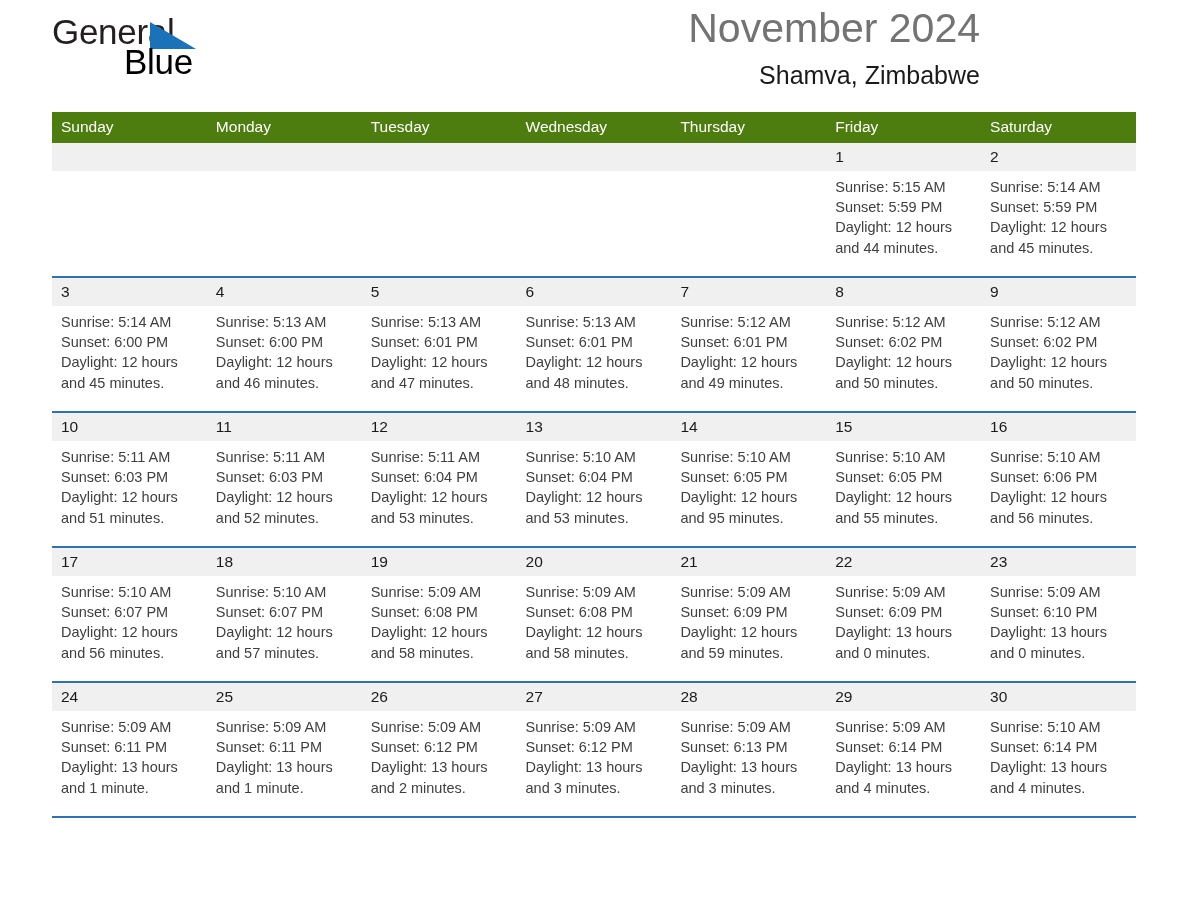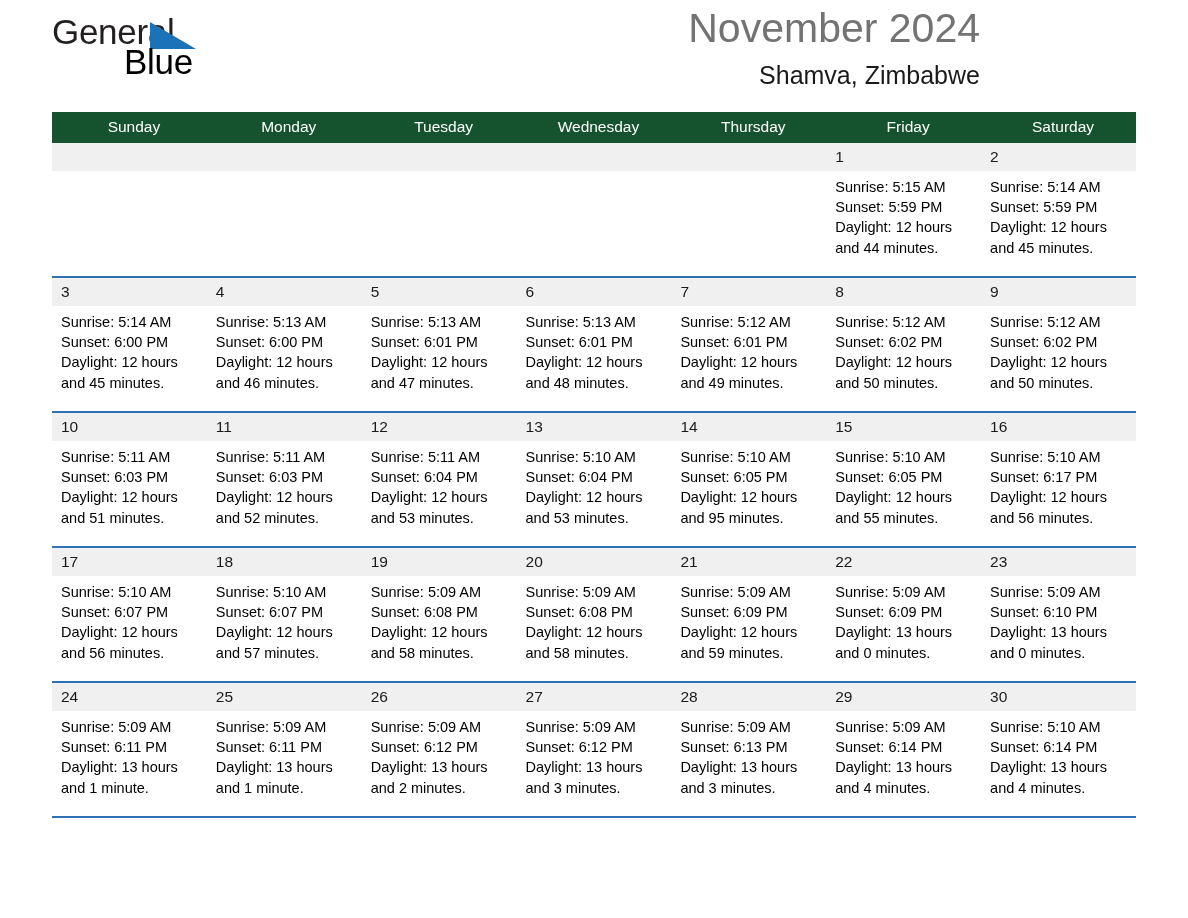--- a/index.html
+++ b/index.html
@@ -83,25 +83,25 @@
     text-align: right;
   }
 
   
   .calendar {
     width: 1084px;
     border-collapse: collapse;
     table-layout: fixed;
   }
   .calendar th {
-    background: #14532d;
+    background: #4d7c0f;
     color: #ffffff;
     font-size: 15.5px;
     font-weight: normal;
-    text-align: center;
+    text-align: left;
     padding: 7px 0 8px 9px;
     height: 16px;
     line-height: 16px;
     margin-top: 7px;
   }
   .calendar td {
     vertical-align: top;
     padding: 0;
     border-top: 2px solid #2e72b5;
     height: 133px;
@@ -113,21 +113,21 @@
     background: #f0f0f0;
     font-size: 15.5px;
     color: #1a1a1a;
     padding: 5px 0 5px 9px;
     height: 18px;
     line-height: 18px;
   }
   .cellbody {
     padding: 6px 9px 0 9px;
     font-size: 14.5px;
-    color: #000000;
+    color: #404040;
     line-height: 20.2px;
   }
   .cellbody div {
     white-space: nowrap;
   }
   .cellbody .daylight {
     white-space: normal;
   }
   td.empty .cellbody { visibility: hidden; }
   .bottom-rule {
@@ -328,21 +328,21 @@
             <div class="cellbody">
               <div>Sunrise: 5:10 AM</div>
               <div>Sunset: 6:05 PM</div>
               <div class="daylight">Daylight: 12 hours and 55 minutes.</div>
             </div>
           </td>
           <td class="">
             <div class="daynum">16</div>
             <div class="cellbody">
               <div>Sunrise: 5:10 AM</div>
-              <div>Sunset: 6:17 PM</div>
+              <div>Sunset: 6:06 PM</div>
               <div class="daylight">Daylight: 12 hours and 56 minutes.</div>
             </div>
           </td>
         </tr>
         <tr class="week">
           <td class="">
             <div class="daynum">17</div>
             <div class="cellbody">
               <div>Sunrise: 5:10 AM</div>
               <div>Sunset: 6:07 PM</div>

